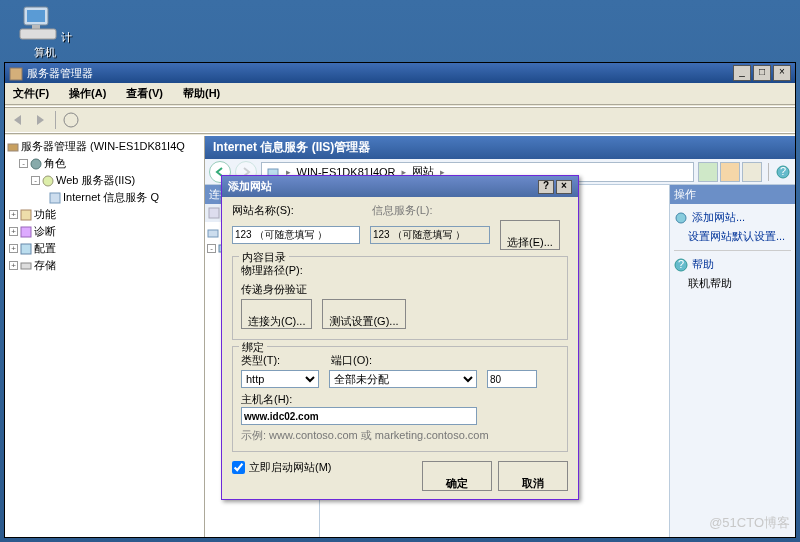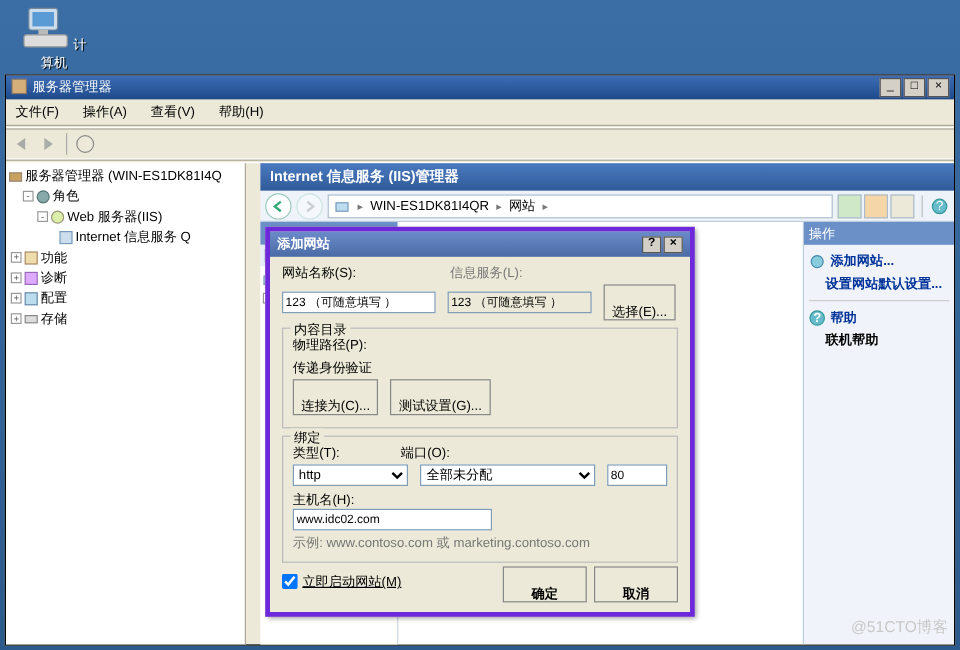--- a/index.html
+++ b/index.html
@@ -1,65 +1,65 @@
 <!DOCTYPE html>
 <html><head>
 <meta charset="utf-8">
 <style>
 * { box-sizing: border-box; margin: 0; padding: 0; font-family: "Microsoft YaHei", SimSun, Tahoma, sans-serif; font-size: 11px; }
 body { width: 800px; height: 542px; background: linear-gradient(#3a6ea5, #2c5a8d); position: relative; overflow: hidden; }
 .desktop-icon { position: absolute; top: 5px; left: 15px; width: 60px; text-align: center; color: #fff; }
 .desktop-icon .icon-svg { width: 40px; height: 36px; margin: 0 auto; }
 .desktop-icon span { font-size: 11px; text-shadow: 1px 1px #000; }
 .main-window { position: absolute; top: 62px; left: 4px; right: 4px; bottom: 4px; background: #ece9d8; border: 1px solid #000; display: flex; flex-direction: column; }
-.titlebar { background: linear-gradient(#3e6db5, #1e4a8a); color: #fff; padding: 2px 4px; display: flex; align-items: flex-start; height: 20px; }
+.titlebar { background: linear-gradient(#3e6db5, #1e4a8a); color: #fff; padding: 2px 4px; display: flex; align-items: flex-end; height: 20px; }
 .titlebar .spacer { flex: 1; }
 .winbtn { width: 18px; height: 16px; background: #d4d0c8; border: 1px solid #555; margin-left: 2px; text-align: center; line-height: 12px; font-size: 10px; color: #000; }
 .menubar { background: #ece9d8; padding: 2px 4px; border-bottom: 1px solid #aca899; display: flex; gap: 12px; }
-.menubar span { padding: 1px 4px; }
-.content { flex: 1; display: flex; border-top: 1px solid #fff; gap: 12px; }
+.menubar span { padding: 1px 4px; font-weight: bold; }
+.content { flex: 1; display: flex; border-top: 1px solid #fff; }
 .tree-pane { width: 200px; border-right: 1px solid #aca899; background: #fff; padding: 2px; overflow: hidden; }
 .tree-line { display: flex; align-items: center; gap: 2px; padding: 1px 0; white-space: nowrap; font-size: 11px; }
 .tree-line .ind { display: inline-block; }
 .tree-icon { width: 12px; height: 12px; flex-shrink: 0; }
 .ti-box { width: 9px; height: 9px; border: 1px solid #999; text-align: center; line-height: 7px; font-size: 8px; color: #555; flex-shrink: 0; }
 .right-pane { flex: 1; display: flex; flex-direction: column; }
 .iis-title { background: linear-gradient(#4a7ac0, #2f5a99); color: #fff; padding: 3px 8px; font-weight: bold; font-size: 12px; }
 .iis-nav { background: #eef3fa; border-bottom: 1px solid #bcd; padding: 2px 4px; display: flex; align-items: center; gap: 4px; height: 26px; }
 .iis-nav .navbtn { width: 22px; height: 22px; border: 1px solid #9cb; border-radius: 11px; display: flex; align-items: center; justify-content: center; background: #fff; }
 .iis-nav .path { flex: 1; background: #fff; border: 1px solid #abc; height: 20px; display: flex; align-items: center; padding: 0 4px; gap: 6px; }
 .iis-nav .path-btns { display: flex; gap: 2px; }
 .iis-nav .sqbtn { width: 20px; height: 20px; border: 1px solid #abc; background: #dfe; }
 .iis-body { flex: 1; display: flex; }
 .conn-pane { width: 115px; background: #f5f5f5; border-right: 1px solid #bcd; display: flex; flex-direction: column; }
 .pane-head { background: #6b8fc7; color: #fff; padding: 2px 4px; font-size: 11px; }
 .conn-tree { background: #fff; flex: 1; padding: 2px; overflow: hidden; }
 .mid-pane { flex: 1; background: #fff; border-right: 1px solid #bcd; padding: 2px; }
 .mid-head { display: flex; align-items: center; gap: 4px; padding: 4px; }
 .actions-pane { width: 125px; background: #f0f4fa; }
-.actions-body { padding: 4px; font-weight: bold; }
+.actions-body { padding: 4px; }
 .action-item { display: flex; align-items: center; gap: 4px; padding: 2px 0; color: #003399; cursor: pointer; }
 .action-item.sub { margin-left: 14px; }
 .action-item.black { color: #000; }
-.dialog { position: absolute; top: 189px; left: 221px; width: 358px; height: 325px; background: #ece9d8; border: 4px solid #6d28d9; box-shadow: 2px 2px 4px rgba(0,0,0,0.4); z-index: 10; }
+.dialog { position: absolute; top: 175px; left: 221px; width: 358px; height: 325px; background: #ece9d8; border: 1px solid #6d28d9; box-shadow: 2px 2px 4px rgba(0,0,0,0.4); z-index: 10; }
 .dlg-title { background: linear-gradient(#6b8aca, #4a6ca5); color: #fff; padding: 3px 6px; display: flex; align-items: center; font-weight: bold; }
 .dlg-title .spacer { flex: 1; }
 .dlg-title .qbtn { width: 16px; height: 14px; background: #d4d0c8; border: 1px solid #555; text-align: center; line-height: 10px; font-size: 10px; color: #000; margin-left: 2px; }
 .dlg-body { padding: 6px 10px; }
 .row { display: flex; gap: 10px; margin-bottom: 2px; }
 .lbl { font-size: 11px; }
 .lbl.dim { color: #777; }
 input[type=text] { border: 1px solid #7f9db9; background: #fff; padding: 1px 2px; font-size: 10px; height: 18px; }
 input[readonly] { background: #ece9d8; }
 .btn { background: #ece9d8; border: 1px solid #888; padding: 14px 6px; font-size: 11px; height: 20px; min-width: 60px; }
 .btn.sm { min-width: 24px; padding: 1px 2px; }
 select { border: 1px solid #7f9db9; background: #fff; font-size: 11px; height: 18px; }
 .group { border: 1px solid #bbb; padding: 6px 8px 8px; margin-top: 6px; position: relative; }
 .group-lbl { position: absolute; top: -7px; left: 6px; background: #ece9d8; padding: 0 3px; font-size: 11px; }
-.chkrow { display: flex; align-items: center; gap: 4px; margin-top: 8px; text-decoration: underline; }
+.chkrow { display: flex; align-items: center; gap: 4px; margin-top: 8px; }
 .dlg-foot { position: absolute; bottom: 8px; right: 10px; display: flex; gap: 6px; }
 .dlg-foot .btn { min-width: 70px; font-weight: bold; }
 .watermark { position: absolute; bottom: 10px; right: 10px; color: #c8c8c8; font-size: 13px; z-index: 50; }
 .divider { border-top: 1px solid #fff; border-bottom: 1px solid #aca899; margin: 1px 0; }
 .path-chev { color: #777; font-size: 9px; }
 </style>
 </head>
 <body>
 
 <div class="desktop-icon">
@@ -311,26 +311,26 @@
       </div>
     </div>
 
     <div class="group">
       <span class="group-lbl">绑定</span>
       <div class="row">
         <div style="width:80px"><span class="lbl">类型(T):</span></div>
         <div><span class="lbl">端口(O):</span></div>
       </div>
       <div class="row" style="align-items:center">
-        <select style="width:98px"><option>http</option></select>
+        <select style="width:78px"><option>http</option></select>
         <select style="width:148px"><option>全部未分配</option></select>
         <input type="text" style="width: 50px;" value="80">
       </div>
       <div style="margin-top:4px"><span class="lbl">主机名(H):</span></div>
-      <input type="text" style="width: 166px;" value="www.idc02.com">
+      <input type="text" style="width: 236px; font-weight: bold;" value="www.idc02.com">
       <div style="margin-top:3px"><span class="lbl dim">示例: www.contoso.com 或 marketing.contoso.com</span></div>
     </div>
 
     <div class="chkrow">
       <input type="checkbox" checked="" style="">
       <span class="lbl">立即启动网站(M)</span>
     </div>
   </div>
   <div class="dlg-foot">
     <button class="btn">确定</button>

